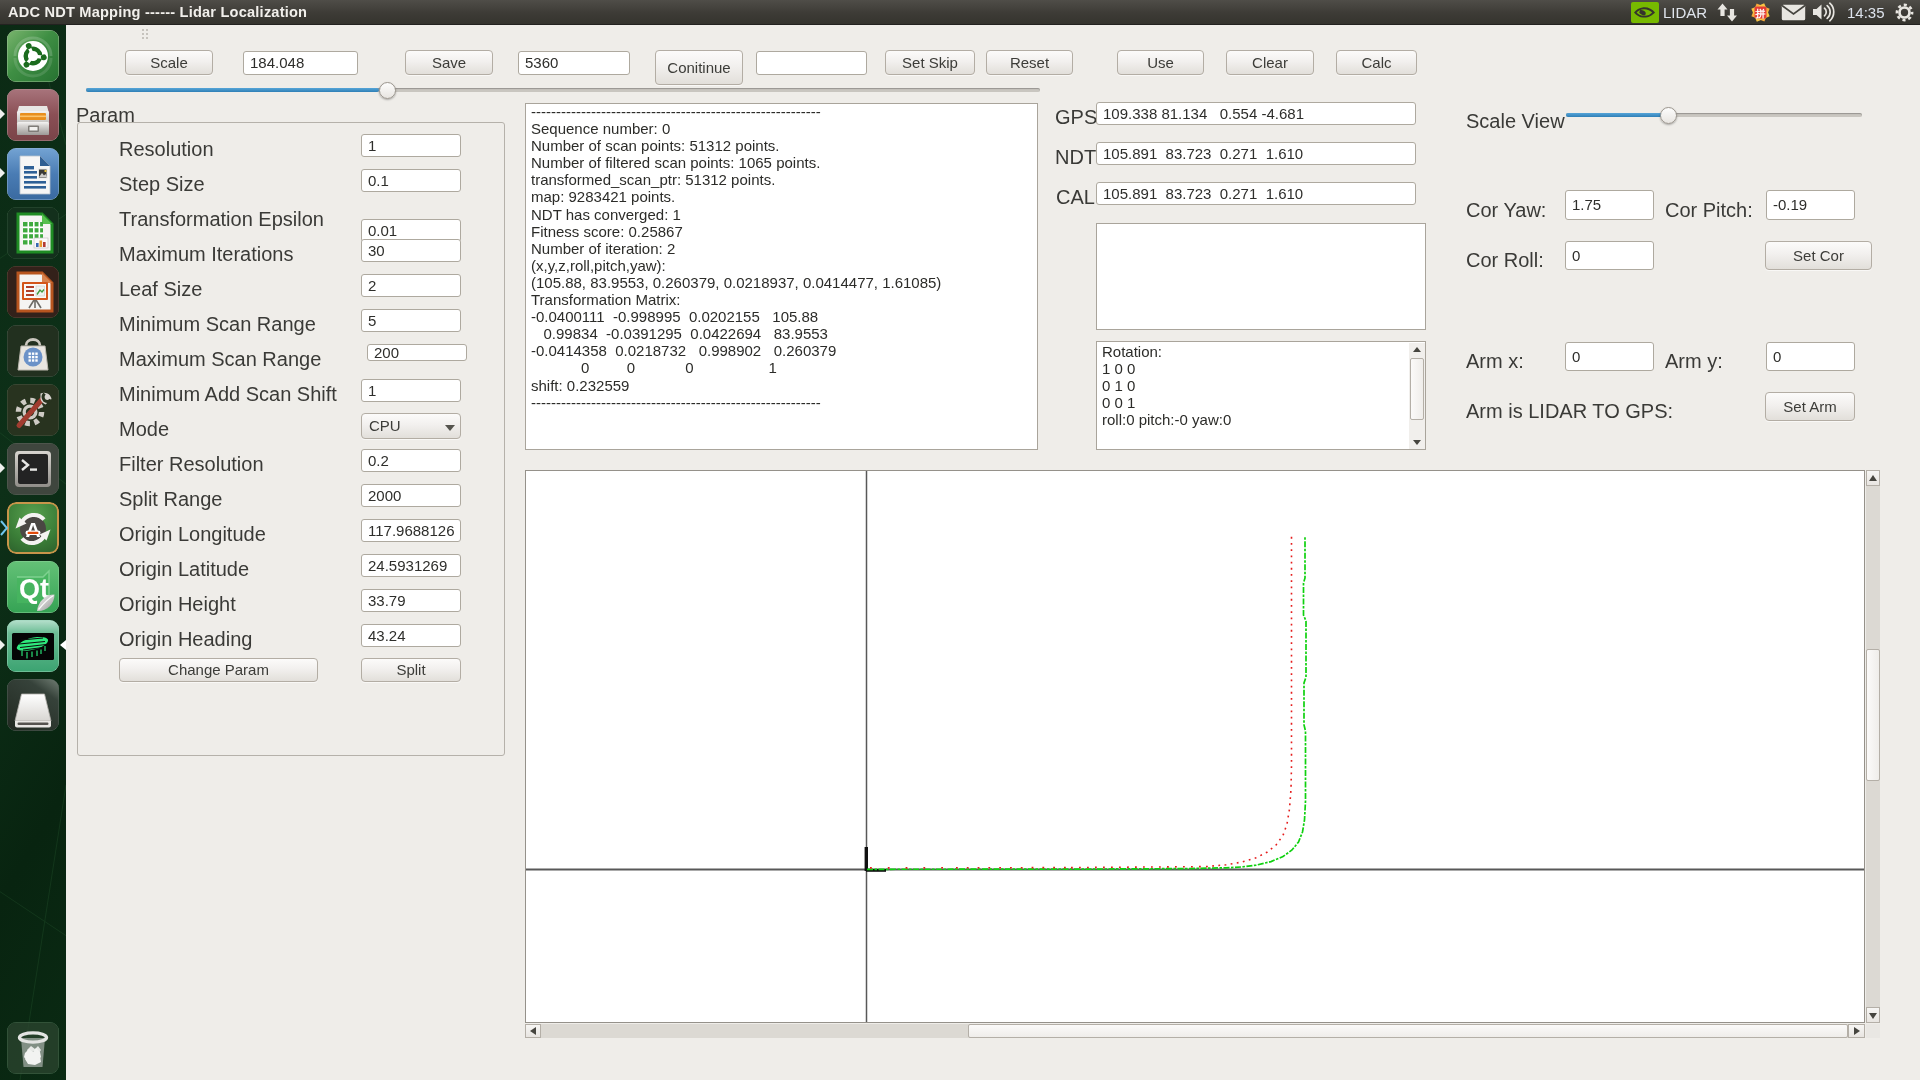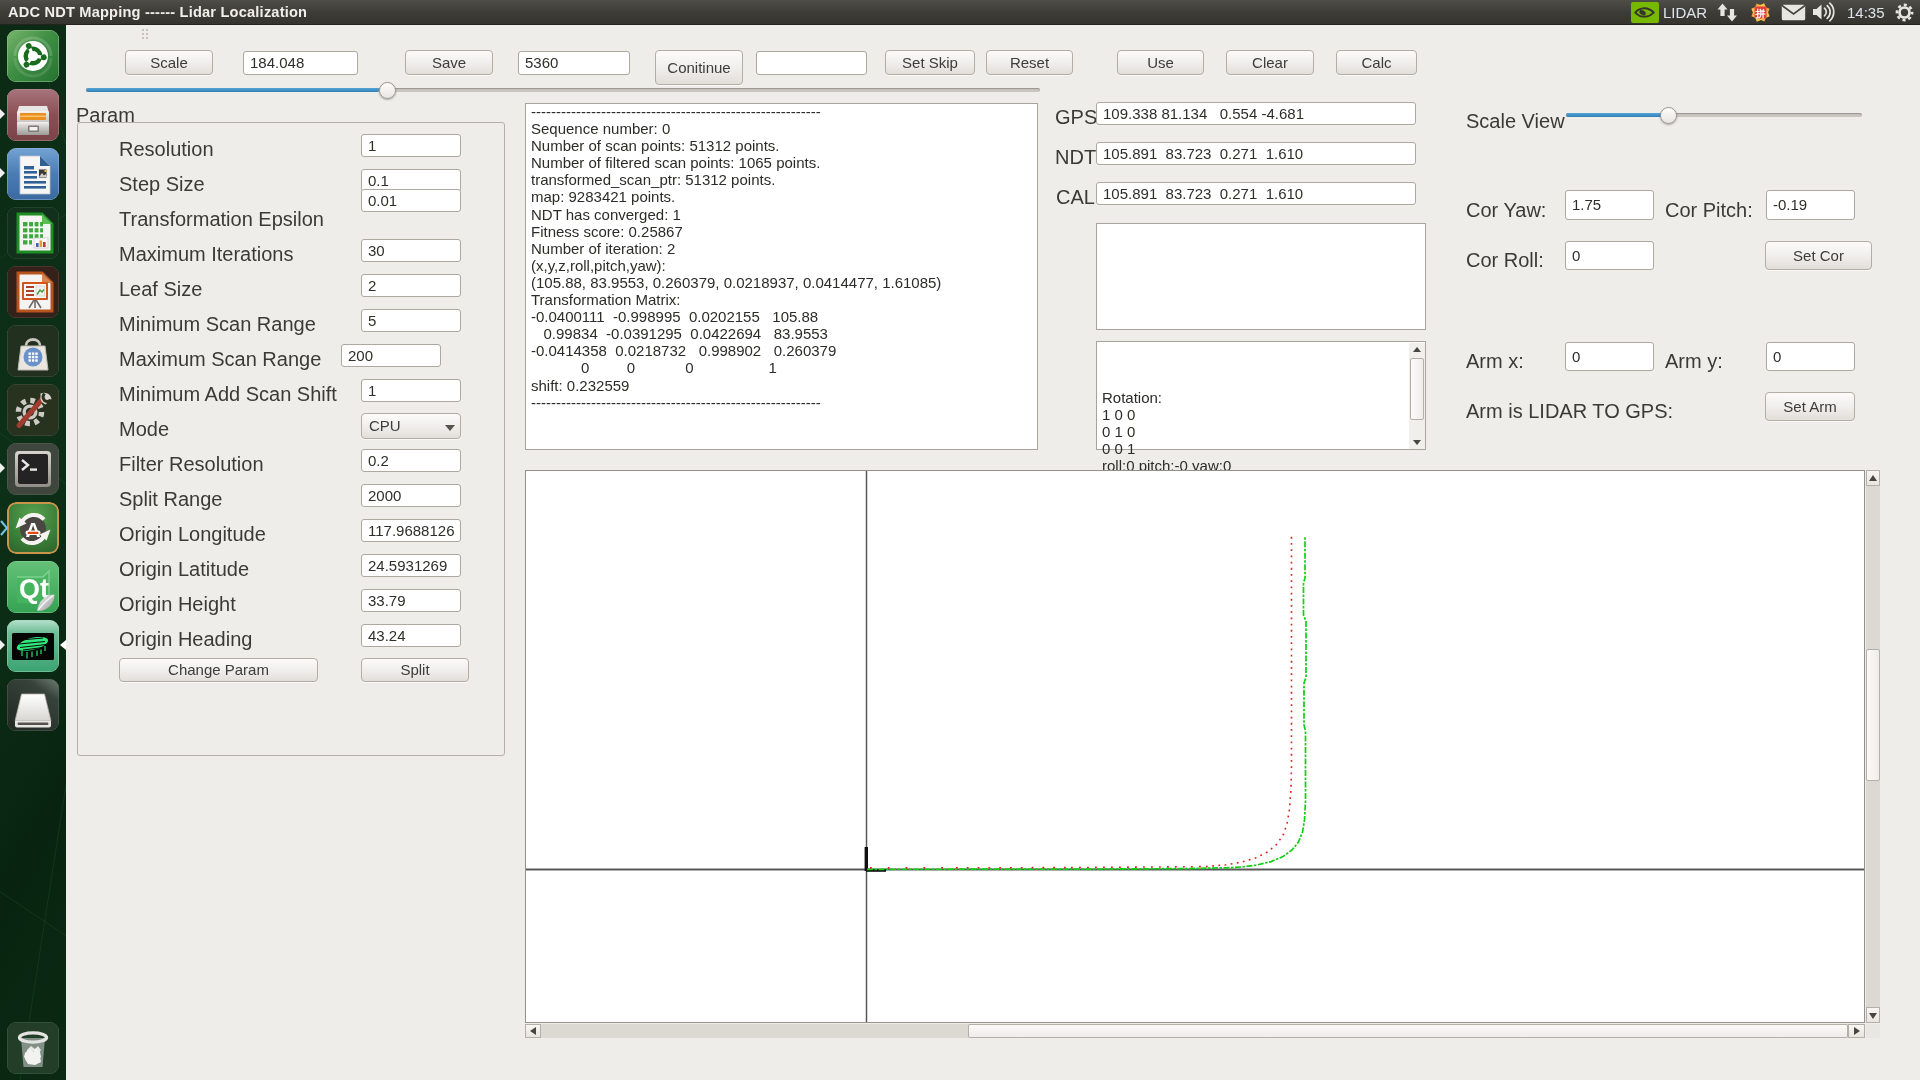--- a/index.html
+++ b/index.html
@@ -44,21 +44,21 @@
   border:1px solid #b5b1aa; border-radius:3px; }
 
 
 #logbox { position:absolute; left:525px; top:103px; width:513px; height:347px;
   background:#fff; border:1px solid #a9a49b; }
 #logtext { position:absolute; left:5px; top:-1px; font-size:15px; line-height:17.1px; white-space:pre; color:#2c2c29;}
 
 
 #emptybox { position:absolute; left:1096px; top:223px; width:330px; height:107px; background:#fff; border:1px solid #a9a49b; }
 #rotbox { position:absolute; left:1096px; top:341px; width:330px; height:109px; background:#fff; border:1px solid #a9a49b; }
-#rottext { position:absolute; left:5px; top:1px; font-size:15px; line-height:17.1px; white-space:pre; color:#2c2c29;margin-top:46px;}
+#rottext { position:absolute; left:5px; top:1px; font-size:15px; line-height:17.1px; white-space:pre; color:#2c2c29;}
 
 
 .sbtrough { position:absolute; background:#dcd9d3; }
 .sbhandle { position:absolute; background:linear-gradient(90deg,#fbfaf9,#efedea); border:1px solid #b4afa7; border-radius:2px;}
 .sbbtn { position:absolute; background:linear-gradient(#f7f6f4,#e8e5e1); border:1px solid #b4afa7; }
 .arr { position:absolute; width:0; height:0; }
 
 
 #canvas { position:absolute; left:525px; top:470px; width:1340px; height:553px; background:#ffffff; border:1px solid #95918a; }
 </style>
@@ -434,37 +434,37 @@
 <div id="paramrows">
   <div class="lbl" style="left:119px;top:138px">Resolution</div>
   <div class="field" style="left:361px;top:134px;width:100px;height:23px">
       <span>1</span>
     </div>
   <div class="lbl" style="left:119px;top:173px">Step Size</div>
   <div class="field" style="left:361px;top:169px;width:100px;height:23px">
       <span>0.1</span>
     </div>
   <div class="lbl" style="left:119px;top:208px">Transformation Epsilon</div>
-  <div class="field" style="left:361px;top:189px;width:100px;height:23px">
+  <div class="field" style="left:361px;top:219px;width:100px;height:23px">
       <span>0.01</span>
     </div>
   <div class="lbl" style="left:119px;top:243px">Maximum Iterations</div>
   <div class="field" style="left:361px;top:239px;width:100px;height:23px">
       <span>30</span>
     </div>
   <div class="lbl" style="left:119px;top:278px">Leaf Size</div>
   <div class="field" style="left:361px;top:274px;width:100px;height:23px">
       <span>2</span>
     </div>
   <div class="lbl" style="left:119px;top:313px">Minimum Scan Range</div>
   <div class="field" style="left:361px;top:309px;width:100px;height:23px">
       <span>5</span>
     </div>
   <div class="lbl" style="left:119px;top:348px">Maximum Scan Range</div>
-  <div class="field" style="left:341px;top:344px;width:100px;height:23px">
+  <div class="field" style="left:367px;top:344px;width:100px;height:17px">
       <span>200</span>
     </div>
   <div class="lbl" style="left:119px;top:383px">Minimum Add Scan Shift</div>
   <div class="field" style="left:361px;top:379px;width:100px;height:23px">
       <span>1</span>
     </div>
   <div class="lbl" style="left:119px;top:418px">Mode</div>
   <div class="btn" style="left:361px;top:413px;width:100px;height:26px;text-align:left">
      <span style="left:7px">CPU</span>
      <i class="arr" style="left:83px;top:11px;border-left:5px solid transparent;border-right:5px solid transparent;border-top:6px solid #55544e"></i>
@@ -489,21 +489,21 @@
   <div class="field" style="left:361px;top:589px;width:100px;height:23px">
       <span>33.79</span>
     </div>
   <div class="lbl" style="left:119px;top:628px">Origin Heading</div>
   <div class="field" style="left:361px;top:624px;width:100px;height:23px">
       <span>43.24</span>
     </div>
   <div class="btn" style="left:119px;top:658px;width:199px;height:24px">
       <span>Change Param</span>
     </div>
-  <div class="btn" style="left:361px;top:658px;width:108px;height:24px">
+  <div class="btn" style="left:361px;top:658px;width:100px;height:24px">
       <span>Split</span>
     </div>
 </div>
 
 <div id="logbox">
     <div id="logtext">----------------------------------------------------------
 Sequence number: 0
 Number of scan points: 51312 points.
 Number of filtered scan points: 1065 points.
 transformed_scan_ptr: 51312 points.

